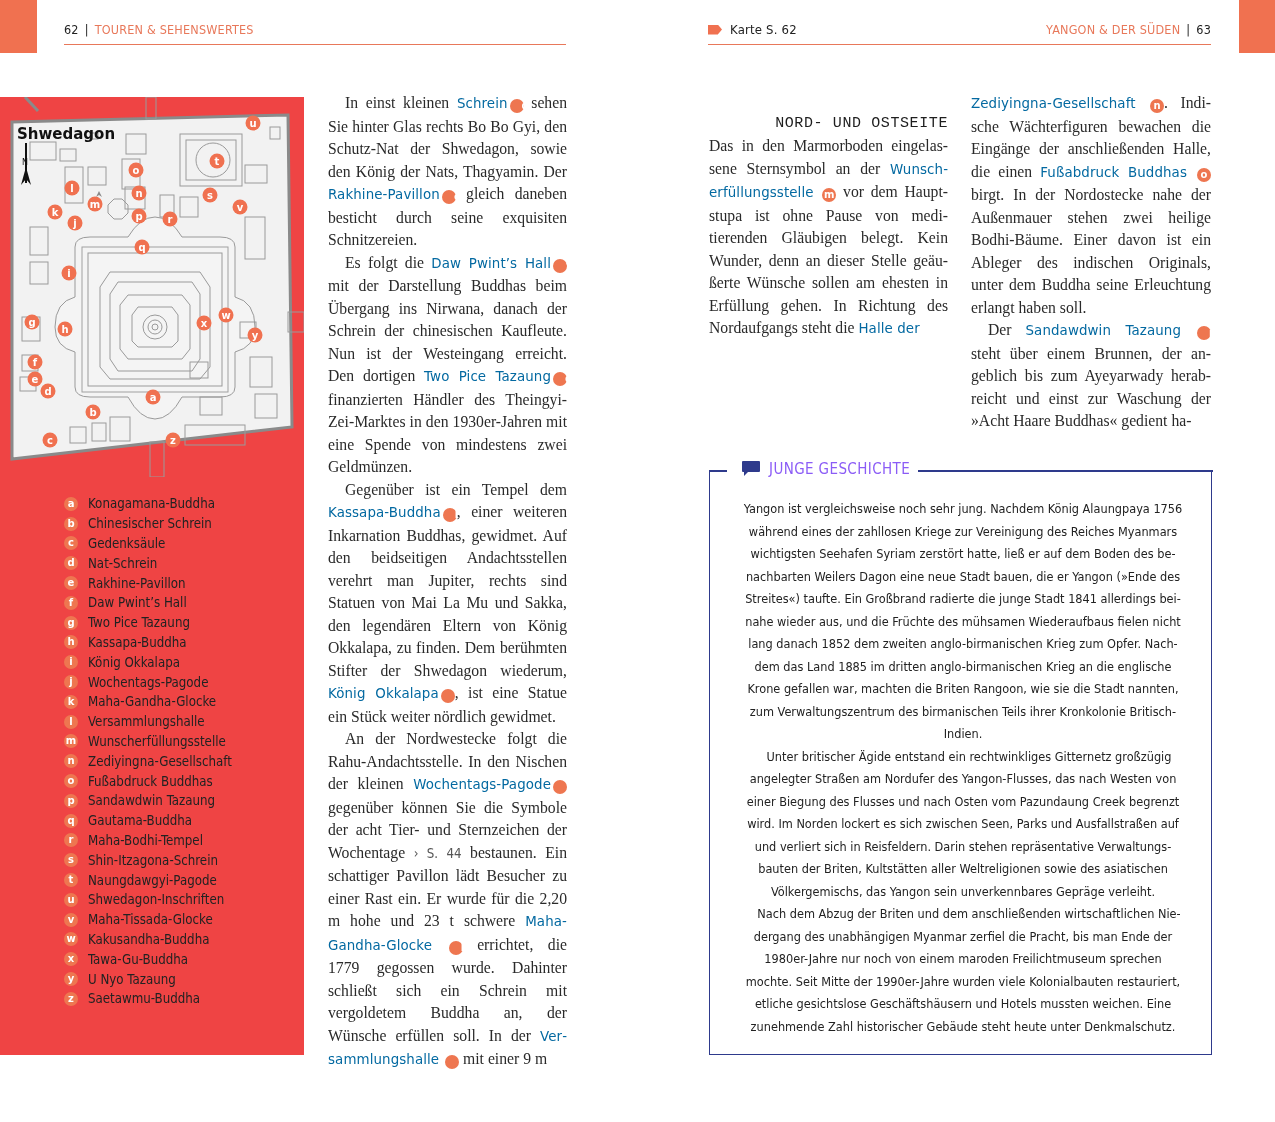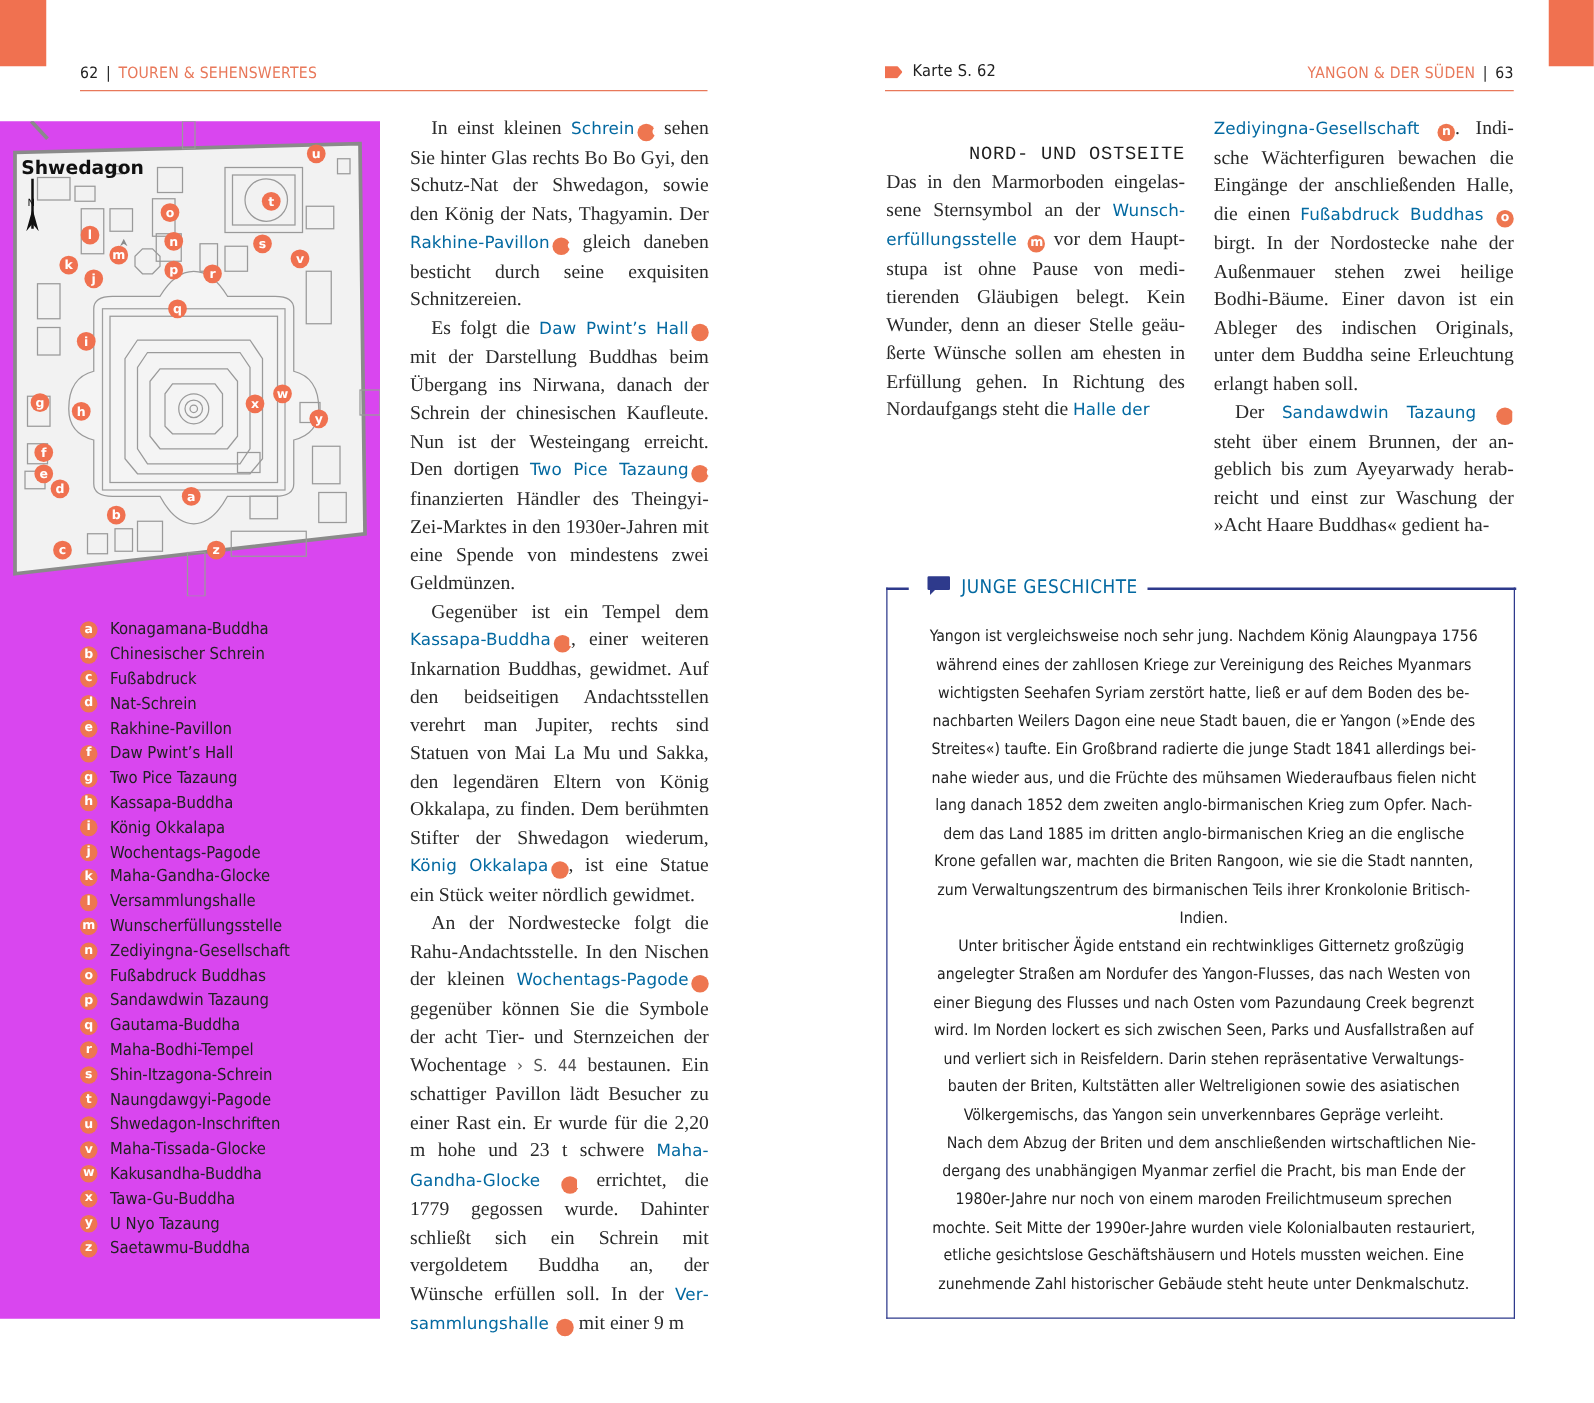--- a/index.html
+++ b/index.html
@@ -1,34 +1,34 @@
 <!DOCTYPE html>
 <html><head>
 <meta charset="utf-8">
 <style>
   html, body { margin:0; padding:0; }
   body { width:1275px; height:1122px; position:relative; background:#ffffff; overflow:hidden;
          font-family:"Liberation Serif", serif; color:#2a2a2a; }
   .tab { position:absolute; top:0; width:37px; height:53px; background:#f07150; }
   .tab.left { left:0; } .tab.right { left:1239px; }
-  .hdr { position:absolute; top:48px; height:24px; border-bottom:1.5px solid #e8785a;
+  .hdr { position:absolute; top:20px; height:24px; border-bottom:1.5px solid #e8785a;
          font-family:"DejaVu Sans Condensed","DejaVu Sans", sans-serif; font-size:12.5px; letter-spacing:0.2px; }
   .hdr.left { left:64px; width:502px; }
   .hdr.right { left:708px; width:503px; }
   .hdr .pn { color:#222; }
   .hdr .sep { color:#222; margin:0 6px; }
   .hdr .sec { color:#e8785a; text-transform:uppercase; }
   .hdr.right .sec { position:absolute; right:0; top:0; }
   .hdr .karte { display:flex; align-items:center; gap:8px; color:#222; font-size:13px;justify-content:space-between; }
   .flag { width:14px; height:10px; background:#f07150; clip-path:polygon(0 0,70% 0,100% 50%,70% 100%,0 100%); }
   .hdr-inner { position:absolute; top:2px; left:0; }
   .hdr.right .hdr-inner.r { left:auto; right:0; }
 
   
-  .panel { position:absolute; left:0; top:97px; width:304px; height:958px; background:#d946ef; }
+  .panel { position:absolute; left:0; top:97px; width:304px; height:958px; background:#ef4444; }
   .map { position:absolute; left:0; top:0; width:304px; height:380px; }
   .legend { position:absolute; left:64px; top:397px; font-family:"DejaVu Sans Condensed","DejaVu Sans", sans-serif; font-size:13.2px; color:#222; }
   .legend .row { display:flex; align-items:center; height:19.8px; }
   .marker { display:inline-flex; align-items:center; justify-content:center; width:14px; height:14px; border-radius:50%;
             background:#ee7650; color:#fff; font-family:"DejaVu Sans", sans-serif; font-weight:bold; font-size:10px; line-height:1; flex:none; }
   .legend .marker { margin-right:10px; }
   .legend .lbl { white-space:nowrap; }
 
   
   .col { position:absolute; font-size:15.7px; line-height:22.5px; text-align:justify; hyphens:manual; }
@@ -43,21 +43,21 @@
   .col2 { left:709px; top:92px; width:239px; }
   .col3 { left:971px; top:92px; width:240px; }
   .subhead { font-family:Liberation Mono, monospace; font-size:15px; letter-spacing:0.6px; color:#1e1e1e;
              text-align:right; margin-top:21px; line-height:22px; }
 
   
   .box { position:absolute; left:709px; top:470px; width:501px; height:584px; border:1.5px solid #2e3a8c; border-top:none; }
   .box .topl { position:absolute; left:-1.5px; top:0; width:18px; height:1.5px; background:#2e3a8c; }
   .box .topr { position:absolute; left:208px; right:-1.5px; top:0; height:1.5px; background:#2e3a8c; }
   .box-title { position:absolute; left:32px; top:-10px; display:flex; align-items:center; gap:9px;
-               font-family:"DejaVu Sans Condensed","DejaVu Sans", sans-serif; font-size:15px; color:#0369a1; letter-spacing:0.4px; }
+               font-family:"DejaVu Sans Condensed","DejaVu Sans", sans-serif; font-size:15px; color:#8b5cf6; letter-spacing:0.4px; }
   .bubble { width:18px; height:16px; position:relative; }
   .bubble .b { position:absolute; left:0; top:0; width:18px; height:11px; background:#2e3a8c; border-radius:1px; }
   .bubble .t { position:absolute; left:2px; top:10px; width:0; height:0; border-left:5px solid #2e3a8c; border-bottom:5px solid transparent; }
   .box-text { position:absolute; left:31px; top:28px; width:444px; font-family:"DejaVu Sans Condensed","DejaVu Sans", sans-serif;
               font-size:12.6px; line-height:22.5px; color:#222; text-align:center; }
   .box-text p { margin:0; }
   .box-text p.ind { text-indent:12px; }
 </style>
 </head>
 <body>
@@ -255,21 +255,21 @@
       <div class="row">
         <span class="marker">a</span>
         <span class="lbl">Konagamana-Buddha</span>
       </div>
       <div class="row">
         <span class="marker">b</span>
         <span class="lbl">Chinesischer Schrein</span>
       </div>
       <div class="row">
         <span class="marker">c</span>
-        <span class="lbl">Fußabdruck</span>
+        <span class="lbl">Gedenksäule</span>
       </div>
       <div class="row">
         <span class="marker">d</span>
         <span class="lbl">Nat-Schrein</span>
       </div>
       <div class="row">
         <span class="marker">e</span>
         <span class="lbl">Rakhine-Pavillon</span>
       </div>
       <div class="row">

